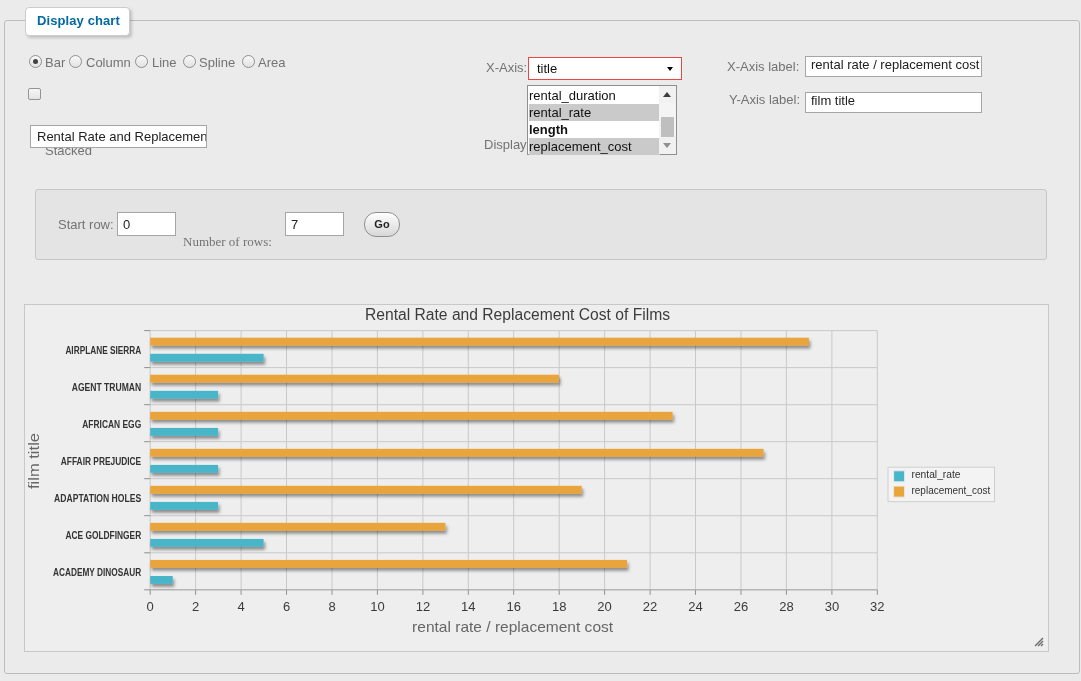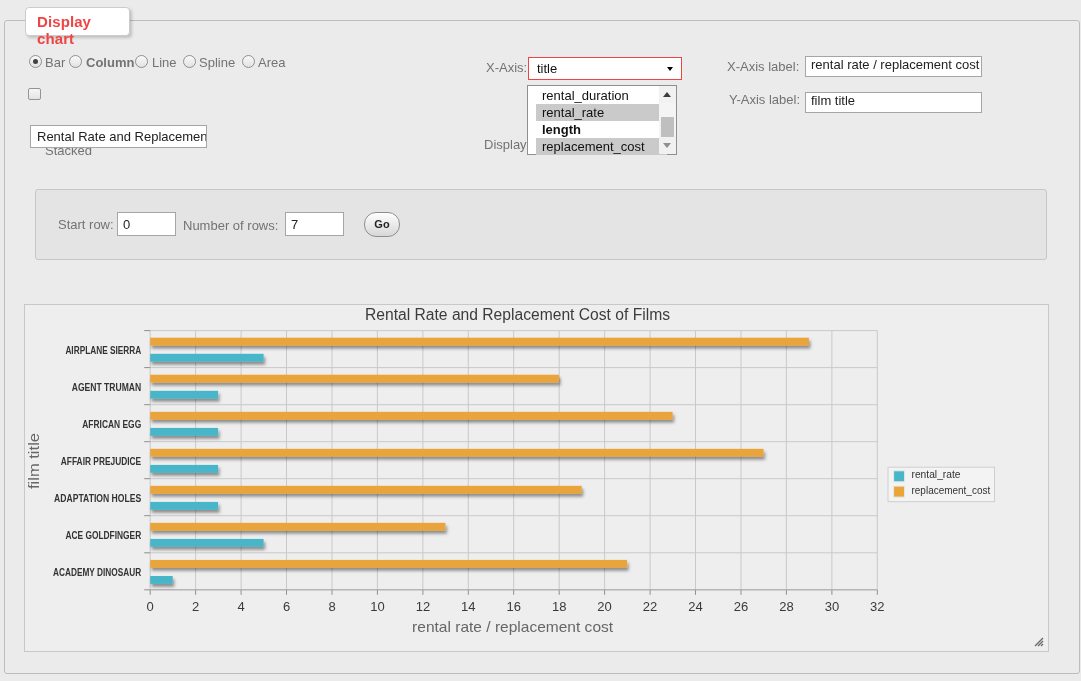--- a/index.html
+++ b/index.html
@@ -4,35 +4,35 @@
 <style>
   html,body{margin:0;padding:0;}
   body{width:1081px;height:681px;background:#ebebeb;font-family:"Liberation Sans",sans-serif;position:relative;overflow:hidden;}
   .abs{position:absolute;}
   .lbl{font-size:13px;color:#737373;white-space:nowrap;}
   .inp{background:#fff;border:1px solid #a5a5a5;font-size:13px;color:#222;white-space:nowrap;overflow:hidden;box-sizing:border-box;line-height:15px;}
   
   #frame{left:4px;top:20px;width:1074px;height:652px;border:1px solid #bdbdbd;border-radius:3px;}
   #legendbox{left:25px;top:7px;width:103px;height:27px;background:#fff;border:1px solid #ccc;border-radius:4px;
      box-shadow:2px 2px 3px rgba(0,0,0,0.18);z-index:5;}
-  #legendbox span{position:absolute;left:11px;top:5px;font-size:15px;font-weight:bold;color:#ef4444;letter-spacing:0.1px;}
+  #legendbox span{position:absolute;left:11px;top:5px;font-size:13px;font-weight:bold;color:#0369a1;letter-spacing:0.1px;}
   
   .radio{width:11px;height:11px;border:1px solid #909090;border-radius:50%;background:linear-gradient(#f9f9f9,#e2e2e2);}
   .radio.on::after{content:"";position:absolute;left:3px;top:3px;width:5px;height:5px;border-radius:50%;background:#414141;}
   .checkbox{width:11px;height:10px;border:1px solid #949494;border-radius:2px;background:linear-gradient(#f6f6f6,#e4e4e4);}
   
   #gobtn{left:364px;top:212px;width:34px;height:23px;border:1px solid #8f8f8f;border-radius:12px;
      background:linear-gradient(#fefefe,#d7d7d7);text-align:center;font-size:11px;font-weight:bold;color:#222;line-height:22px;}
   
   #panel{left:35px;top:189px;width:1010px;height:69px;background:#e4e4e4;border:1px solid #c6c6c6;border-radius:3px;}
   
   #chartbox{left:24px;top:304px;width:1023px;height:346px;background:#eee;border:1px solid #c8c8c8;}
   
   #listbox{left:527px;top:85px;width:150px;height:70px;background:#fff;border:1px solid #8f8f8f;box-sizing:border-box;z-index:4;}
-  .litem{position:absolute;left:1px;width:131px;height:17px;font-size:13px;color:#111;padding-left:6px;line-height:17px;white-space:nowrap;overflow:hidden;box-sizing:border-box;margin-left:7px;}
+  .litem{position:absolute;left:1px;width:131px;height:17px;font-size:13px;color:#111;padding-left:0;line-height:17px;white-space:nowrap;overflow:hidden;box-sizing:border-box;}
   .lsel{background:#cacaca;}
   #sbar{position:absolute;right:0px;top:0px;width:17px;height:68px;background:#f4f4f4;}
   .sbtn{position:absolute;left:0;width:17px;height:17px;background:#f1f1f1;}
   .sthumb{position:absolute;left:2px;top:31px;width:13px;height:20px;background:#bfbfbf;}
   .tri-up{width:0;height:0;border-left:4.5px solid transparent;border-right:4.5px solid transparent;border-bottom:5.5px solid #3d3d3d;position:absolute;left:4px;top:6px;}
   .tri-dn{width:0;height:0;border-left:4.5px solid transparent;border-right:4.5px solid transparent;border-top:5px solid #8f8f8f;position:absolute;left:4px;top:6px;}
   
   #xsel{left:528px;top:57px;width:154px;height:23px;background:#fff;border:1px solid #ef4444;box-sizing:border-box;}
   #xsel .t{position:absolute;left:8px;top:3px;font-size:13px;color:#111;}
   #xsel .arr{position:absolute;right:8px;top:9px;width:0;height:0;border-left:3.5px solid transparent;border-right:3.5px solid transparent;border-top:4.5px solid #000;}
@@ -40,21 +40,21 @@
 </head>
 <body>
   <div class="abs" id="frame"></div>
   <div class="abs" id="legendbox">
     <span>Display chart</span>
   </div>
 
   <div class="abs radio on" style="left:29px;top:55px;"></div>
 <div class="abs lbl" style="left:45px;top:55px;">Bar</div>
   <div class="abs radio" style="left:69px;top:55px;"></div>
-<div class="abs lbl" style="left:86px;top:55px;font-weight:bold;">Column</div>
+<div class="abs lbl" style="left:86px;top:55px;">Column</div>
   <div class="abs radio" style="left:135px;top:55px;"></div>
 <div class="abs lbl" style="left:152px;top:55px;">Line</div>
   <div class="abs radio" style="left:183px;top:55px;"></div>
 <div class="abs lbl" style="left:199px;top:55px;">Spline</div>
   <div class="abs radio" style="left:242px;top:55px;"></div>
 <div class="abs lbl" style="left:258px;top:55px;">Area</div>
 
   <div class="abs checkbox" style="left:28px;top:88px;"></div>
 <div class="abs lbl" style="left:45px;top:95px;margin-top:48px;">Stacked</div>
 
@@ -84,21 +84,21 @@
   <div class="abs lbl" style="left:484px;top:137px;">Display:</div>
 
   <div class="abs lbl" style="left:727px;top:59px;">X-Axis label:</div>
   <div class="abs inp" style="left:805px;top:56px;width:177px;height:21px;padding:0 0 0 5px;">rental rate / replacement cost</div>
   <div class="abs lbl" style="left:729px;top:92px;">Y-Axis label:</div>
   <div class="abs inp" style="left:805px;top:92px;width:177px;height:21px;padding:0 0 0 5px;">film title</div>
 
   <div class="abs" id="panel"></div>
   <div class="abs lbl" style="left:58px;top:217px;">Start row:</div>
   <div class="abs inp" style="left:117px;top:212px;width:59px;height:24px;padding:4px 0 0 5px;">0</div>
-  <div class="abs lbl" style="left:183px;top:218px;">Number of rows:</div>
+  <div class="abs lbl" style="left:183px;top:234px;font-family:Liberation Serif, serif;">Number of rows:</div>
   <div class="abs inp" style="left:285px;top:212px;width:59px;height:24px;padding:4px 0 0 5px;">7</div>
   <div class="abs" id="gobtn">Go</div>
 
   <div class="abs" id="chartbox"></div>
   <svg class="abs" style="left:24px;top:304px;" width="1023" height="346" viewBox="0 0 1023 346">
     <defs>
       <filter id="barshadow" x="-20%" y="-60%" width="140%" height="260%">
         <feDropShadow dx="1.5" dy="3" stdDeviation="1.8" flood-color="#000" flood-opacity="0.40"></feDropShadow>
       </filter>
     </defs>

